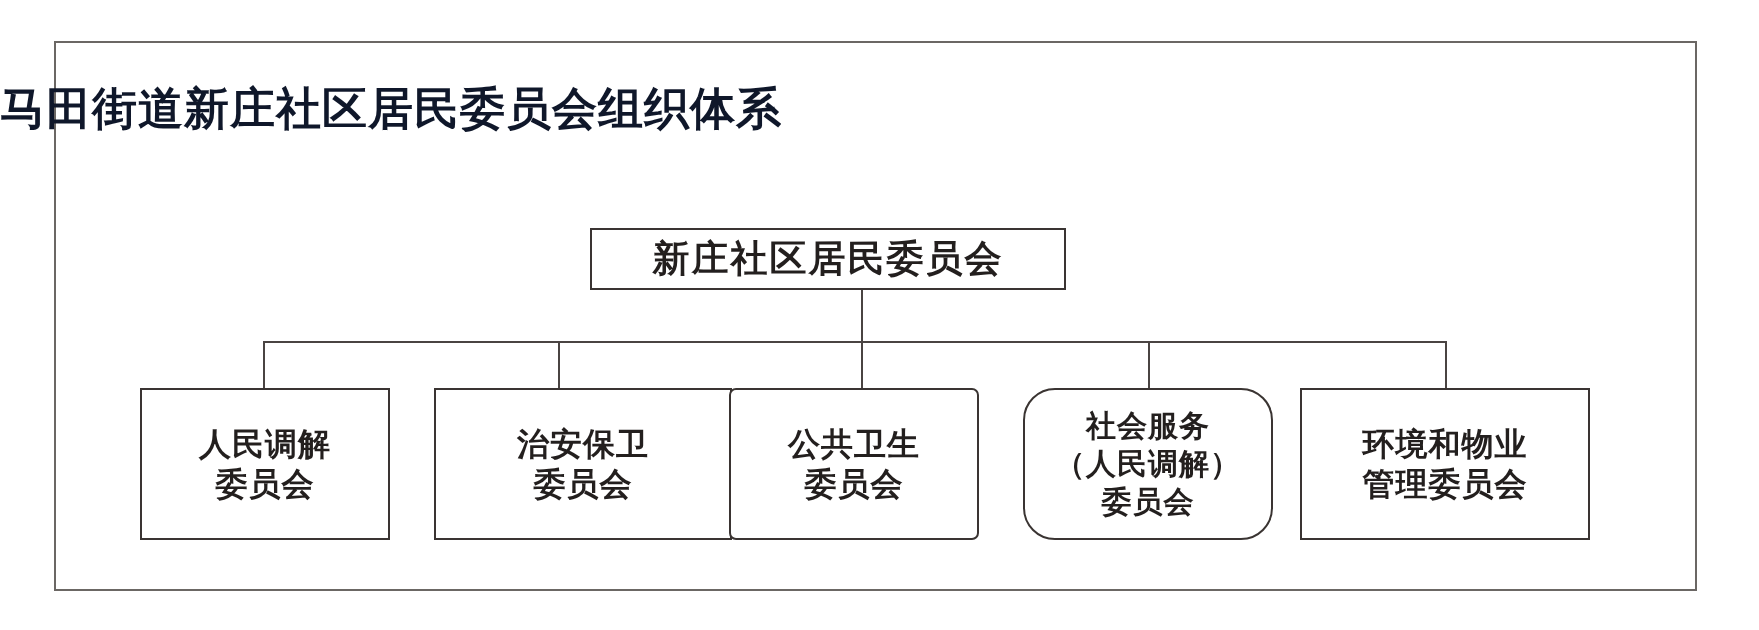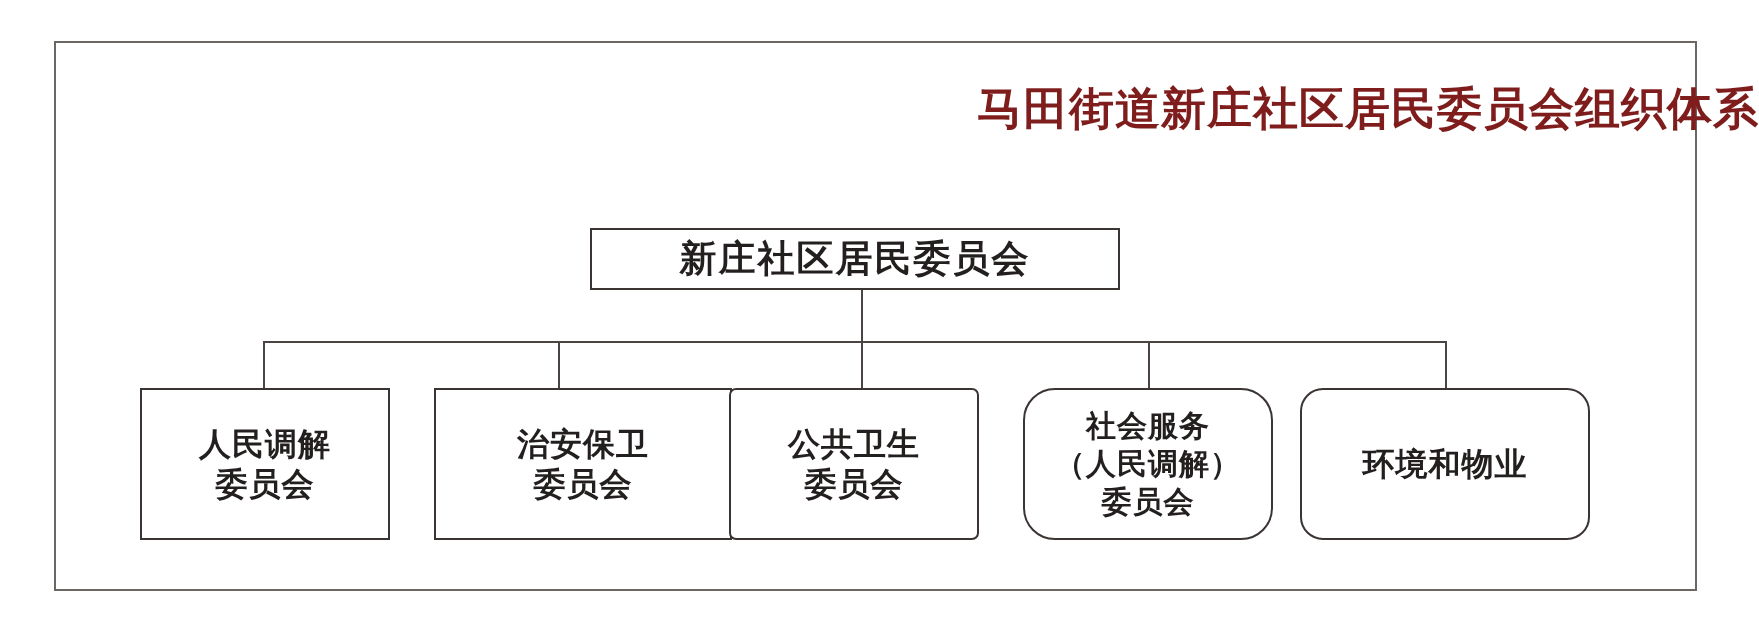--- a/index.html
+++ b/index.html
@@ -32,22 +32,22 @@
     box-sizing: border-box;
     background: #ffffff;
   }
 
   
   #chart-title {
     position: absolute;
     left: 0;
     top: 81px;
     width: 1759px;
-    text-align: right;
-    color: #7f1d1d;
+    text-align: left;
+    color: #0f172a;
     font-size: 45px;
     font-weight: bold;
     letter-spacing: 1px;
     line-height: 56px;
     white-space: nowrap;
     font-family: "Liberation Serif", "DejaVu Serif", serif;
   }
 
   
   .node-box {
@@ -60,21 +60,21 @@
     justify-content: center;
     text-align: center;
     color: #231f1e;
     font-weight: bold;
     font-family: "Liberation Serif", "DejaVu Serif", serif;
   }
 
   #root-box {
     left: 590px;
     top: 228px;
-    width: 530px;
+    width: 476px;
     height: 62px;
     font-size: 37px;
     letter-spacing: 2px;
   }
   #root-box .node-label {
     white-space: nowrap;
   }
 
   .leaf-box {
     top: 388px;
@@ -84,21 +84,21 @@
     letter-spacing: 1px;
   }
   .leaf-box .node-label {
     padding: 0 6px;
   }
 
   #leaf-box-0 { left: 140px;  width: 250px; justify-content: center; }
   #leaf-box-1 { left: 434px;  width: 298px; }
   #leaf-box-2 { left: 729px;  width: 250px; border-radius: 7px; }
   #leaf-box-3 { left: 1023px; width: 250px; font-size: 30px; line-height: 38px; border-radius: 32px; }
-  #leaf-box-4 { left: 1300px; width: 290px; border-radius: 23px; }
+  #leaf-box-4 { left: 1300px; width: 290px; }
 
   
   .connector {
     position: absolute;
     background: #4a4442;
   }
   .v-line { width: 2px; }
   .h-line { height: 2px; }
 
   #trunk-line { left: 861px; top: 290px; height: 52px; }
@@ -156,16 +156,17 @@
     <span class="node-label">
       <span>社会服务</span><br>
       <span>（人民调解）</span><br>
       <span>委员会</span>
     </span>
   </div>
 
   <div class="node-box leaf-box" id="leaf-box-4">
     <span class="node-label">
       <span>环境和物业</span><br>
+      <span>管理委员会</span>
     </span>
   </div>
 
 </div>
 
 </body></html>

